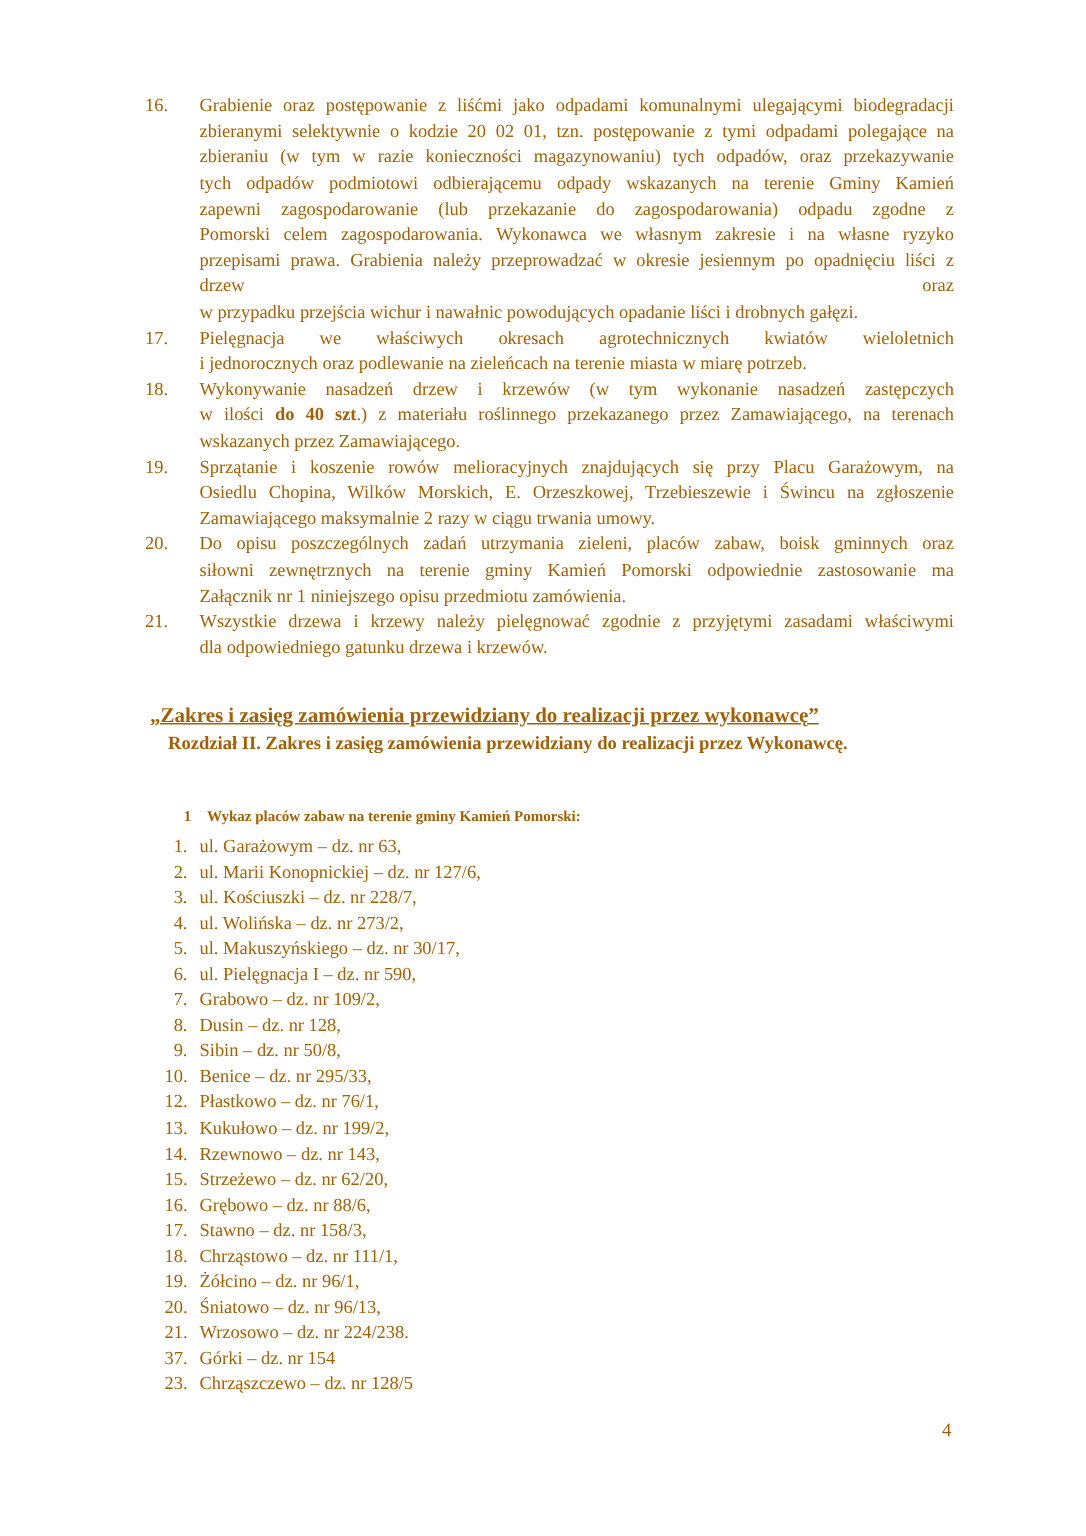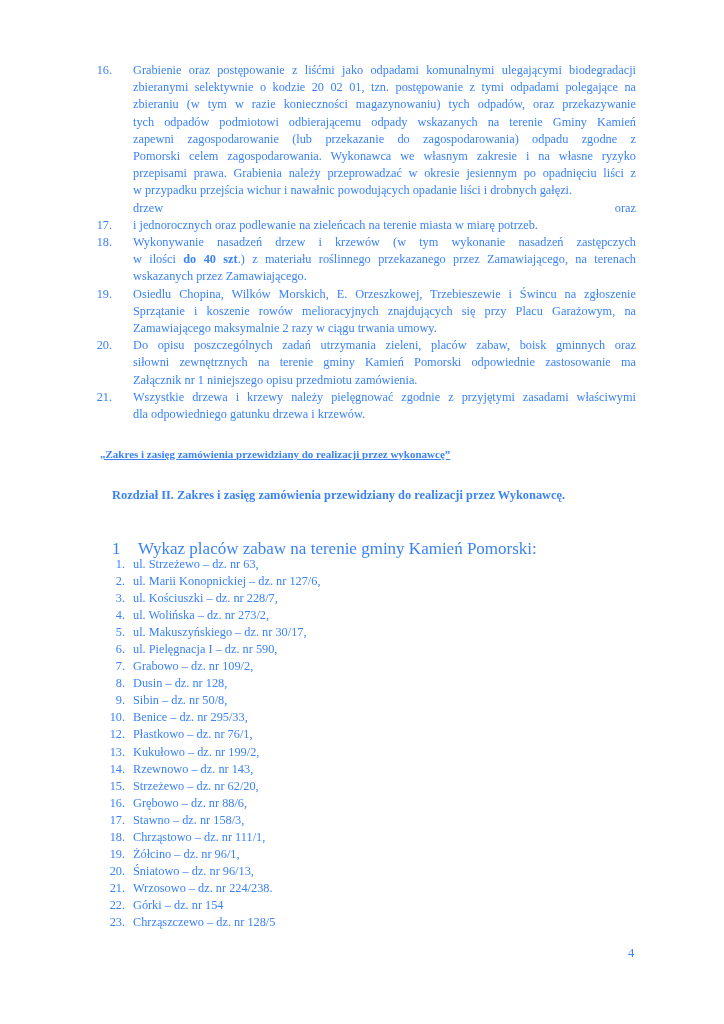--- a/index.html
+++ b/index.html
@@ -55,43 +55,44 @@
   .ln.spread {
     text-align-last: justify;
   }
   .ln.last { text-align-last: left; }
   .b { font-weight: bold; }
 
   
   .heading-quoted {
     position: absolute;
     left: 100px;
-    top: 448px;
-    font-size: 11px;
+    top: 470px;
+    font-size: 14px;
     font-weight: bold;
     text-decoration: underline;
     white-space: nowrap;
   }
   .heading-chapter {
     position: absolute;
     left: 112px;
     top: 488px;
     font-size: 12.4px;
     font-weight: bold;
     white-space: nowrap;
   }
 
   
   .section-title {
     position: absolute;
     left: 112px;
     top: 539px;
-    font-size: 17px;
-    font-weight: normal;
-    white-space: nowrap;
+    font-size: 10px;
+    font-weight: bold;
+    white-space: nowrap;
+    text-align: center;
   }
   .section-title .sec-num {
     display: inline-block;
     width: 26px;
   }
 
   
   .address-list {
     position: absolute;
     left: 104px;
@@ -119,56 +120,57 @@
   .page-number {
     position: absolute;
     left: 628px;
     top: 946px;
     font-size: 12.6px;
   }
 </style>
 </head>
 <body>
 
-<div class="page" style="background: rgb(255, 255, 255); color: #3b82f6;">
+<div class="page" style="background: rgb(255, 255, 255); color: #a16207;">
 
   <div class="clause-list">
       <div class="clause">
         <span class="clause-num">16.</span>
         <span class="clause-body">
           <span class="ln spread">Grabienie oraz postępowanie z liśćmi jako odpadami komunalnymi ulegającymi biodegradacji</span>
           <span class="ln spread">zbieranymi  selektywnie o kodzie 20 02 01, tzn. postępowanie z tymi odpadami polegające na</span>
           <span class="ln spread">zbieraniu (w tym w razie konieczności magazynowaniu) tych odpadów, oraz przekazywanie</span>
           <span class="ln spread">tych odpadów podmiotowi odbierającemu odpady wskazanych na terenie Gminy Kamień</span>
           <span class="ln spread">zapewni zagospodarowanie (lub przekazanie do zagospodarowania) odpadu zgodne z</span>
           <span class="ln spread">Pomorski celem zagospodarowania. Wykonawca we własnym zakresie i na własne ryzyko</span>
           <span class="ln spread">przepisami prawa. Grabienia należy przeprowadzać w okresie jesiennym po opadnięciu liści z</span>
+          <span class="ln spread">drzew oraz</span>
           <span class="ln last">w przypadku przejścia wichur i nawałnic powodujących opadanie liści i drobnych gałęzi.</span>
-          <span class="ln spread">drzew oraz</span>
         </span>
       </div>
       <div class="clause">
         <span class="clause-num">17.</span>
         <span class="clause-body">
+          <span class="ln spread">Pielęgnacja we właściwych okresach agrotechnicznych kwiatów wieloletnich</span>
           <span class="ln last">i jednorocznych oraz podlewanie  na zieleńcach na terenie miasta w miarę potrzeb.</span>
         </span>
       </div>
       <div class="clause">
         <span class="clause-num">18.</span>
         <span class="clause-body">
           <span class="ln spread"><span>Wykonywanie nasadzeń drzew i krzewów (w tym wykonanie nasadzeń zastępczych</span></span>
           <span class="ln spread"><span>w ilości </span><span class="b">do 40 szt</span><span>.) z materiału roślinnego przekazanego przez Zamawiającego, na terenach</span></span>
           <span class="ln last"><span>wskazanych przez  Zamawiającego.</span></span>
         </span>
       </div>
       <div class="clause">
         <span class="clause-num">19.</span>
         <span class="clause-body">
+          <span class="ln spread">Sprzątanie i koszenie rowów melioracyjnych znajdujących się przy Placu Garażowym, na</span>
           <span class="ln spread">Osiedlu Chopina, Wilków Morskich, E. Orzeszkowej, Trzebieszewie i Świncu na zgłoszenie</span>
-          <span class="ln spread">Sprzątanie i koszenie rowów melioracyjnych znajdujących się przy Placu Garażowym, na</span>
           <span class="ln last">Zamawiającego maksymalnie 2 razy w ciągu trwania umowy.</span>
         </span>
       </div>
       <div class="clause">
         <span class="clause-num">20.</span>
         <span class="clause-body">
           <span class="ln spread">Do opisu poszczególnych zadań utrzymania zieleni,  placów zabaw, boisk gminnych oraz</span>
           <span class="ln spread">siłowni zewnętrznych na terenie gminy Kamień Pomorski odpowiednie zastosowanie ma</span>
           <span class="ln last">Załącznik nr 1 niniejszego opisu przedmiotu zamówienia.</span>
         </span>
@@ -184,39 +186,39 @@
 
   <div class="heading-quoted">„Zakres i zasięg zamówienia przewidziany do realizacji przez wykonawcę”</div>
 
   <div class="heading-chapter">Rozdział II. Zakres i zasięg zamówienia przewidziany do realizacji przez Wykonawcę.</div>
 
   <div class="section-title">
     <span class="sec-num">1</span><span>Wykaz placów zabaw na terenie gminy Kamień Pomorski:</span>
   </div>
 
   <div class="address-list">
-      <div class="addr"><span class="addr-num">1.</span><span>ul. Strzeżewo – dz. nr 63,</span></div>
+      <div class="addr"><span class="addr-num">1.</span><span>ul. Garażowym – dz. nr 63,</span></div>
       <div class="addr"><span class="addr-num">2.</span><span>ul. Marii Konopnickiej – dz. nr 127/6,</span></div>
       <div class="addr"><span class="addr-num">3.</span><span>ul. Kościuszki – dz. nr 228/7,</span></div>
       <div class="addr"><span class="addr-num">4.</span><span>ul. Wolińska – dz. nr 273/2,</span></div>
       <div class="addr"><span class="addr-num">5.</span><span>ul. Makuszyńskiego – dz. nr 30/17,</span></div>
       <div class="addr"><span class="addr-num">6.</span><span>ul. Pielęgnacja I – dz. nr 590,</span></div>
       <div class="addr"><span class="addr-num">7.</span><span>Grabowo – dz. nr 109/2,</span></div>
       <div class="addr"><span class="addr-num">8.</span><span>Dusin – dz. nr 128,</span></div>
       <div class="addr"><span class="addr-num">9.</span><span>Sibin – dz. nr 50/8,</span></div>
       <div class="addr"><span class="addr-num">10.</span><span>Benice – dz. nr 295/33,</span></div>
       <div class="addr"><span class="addr-num">12.</span><span>Płastkowo – dz. nr 76/1,</span></div>
       <div class="addr"><span class="addr-num">13.</span><span>Kukułowo – dz. nr 199/2,</span></div>
       <div class="addr"><span class="addr-num">14.</span><span>Rzewnowo – dz. nr 143,</span></div>
       <div class="addr"><span class="addr-num">15.</span><span>Strzeżewo – dz. nr 62/20,</span></div>
       <div class="addr"><span class="addr-num">16.</span><span>Grębowo – dz. nr 88/6,</span></div>
       <div class="addr"><span class="addr-num">17.</span><span>Stawno – dz. nr 158/3,</span></div>
       <div class="addr"><span class="addr-num">18.</span><span>Chrząstowo – dz. nr 111/1,</span></div>
       <div class="addr"><span class="addr-num">19.</span><span>Żółcino – dz. nr 96/1,</span></div>
       <div class="addr"><span class="addr-num">20.</span><span>Śniatowo – dz. nr 96/13,</span></div>
       <div class="addr"><span class="addr-num">21.</span><span>Wrzosowo – dz. nr 224/238.</span></div>
-      <div class="addr"><span class="addr-num">22.</span><span>Górki – dz. nr 154</span></div>
+      <div class="addr"><span class="addr-num">37.</span><span>Górki – dz. nr 154</span></div>
       <div class="addr"><span class="addr-num">23.</span><span>Chrząszczewo – dz. nr 128/5</span></div>
     </div>
 
   <div class="page-number">4</div>
 
 </div>
 
 </body></html>

